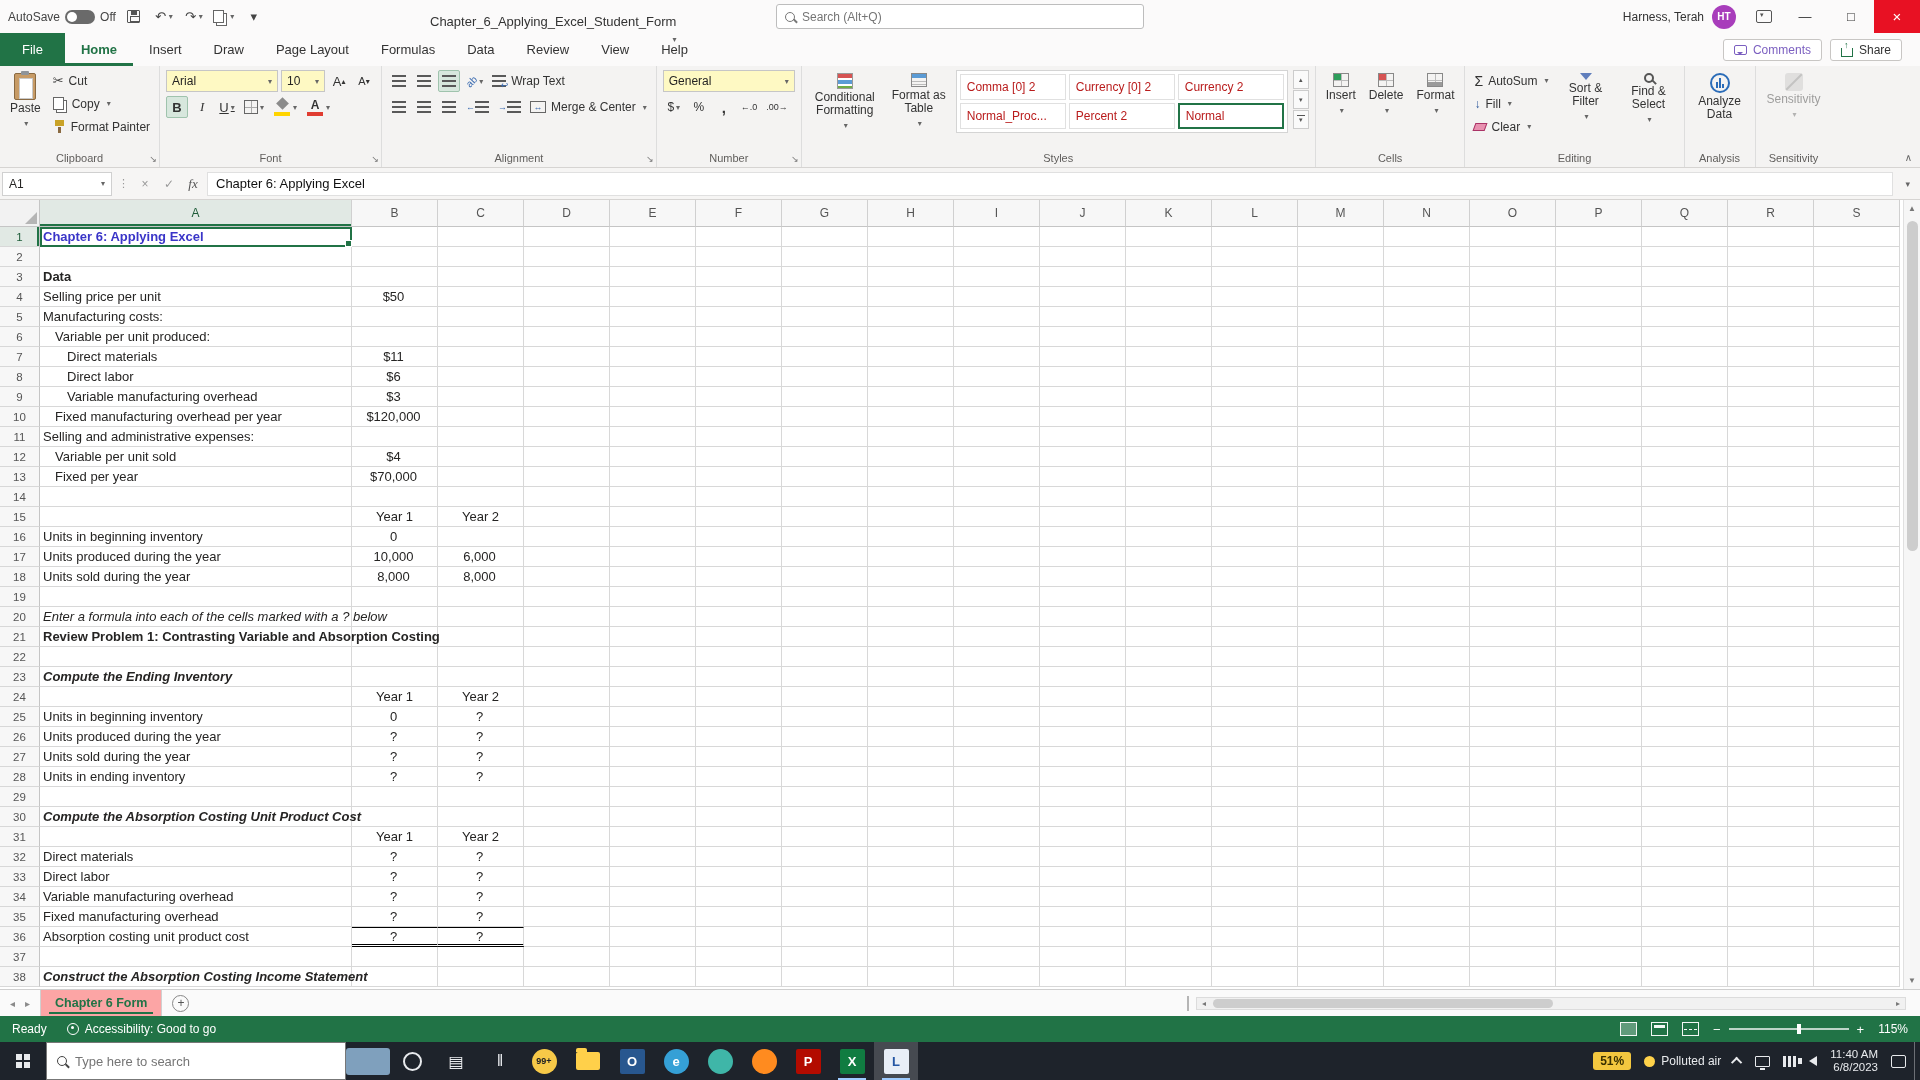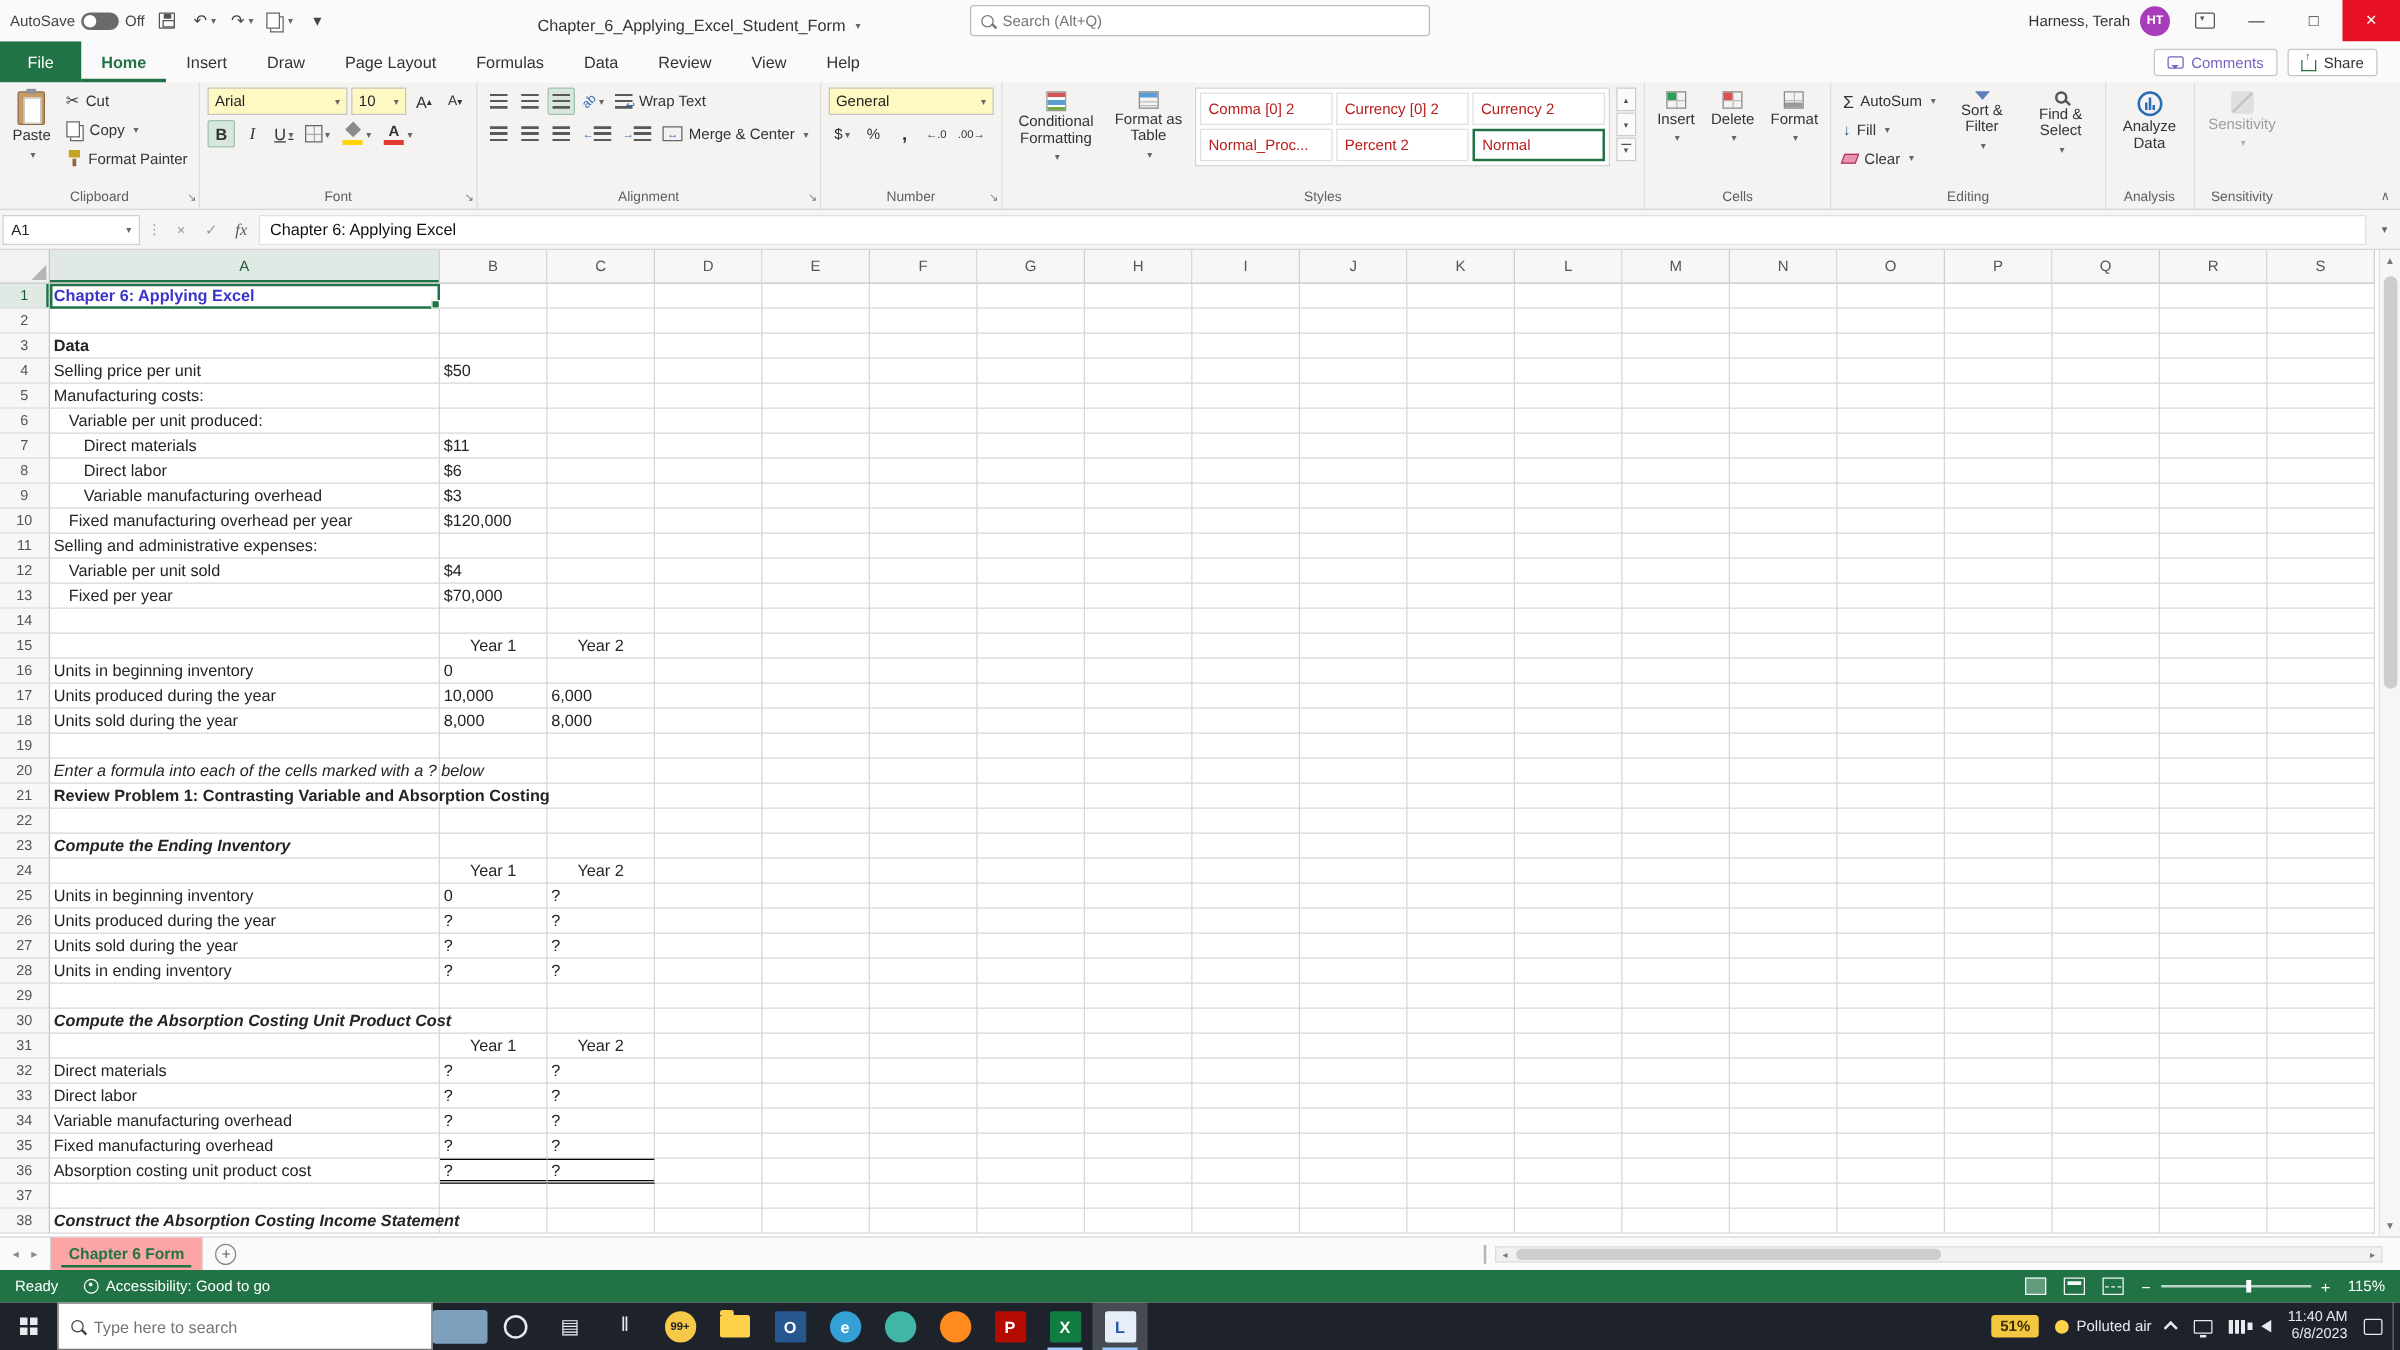--- a/index.html
+++ b/index.html
@@ -11,21 +11,21 @@
   .titlebar { height:33px; background:#fbfafa; display:flex; align-items:center; position:relative; flex:0 0 33px; }
   .tb-left { display:flex; align-items:center; gap:6px; padding-left:8px; }
   .autosave { display:flex; align-items:center; gap:5px; font-size:12px; color:#444; }
   .toggle { width:30px; height:14px; border-radius:8px; background:#6a6a6a; position:relative; }
   .toggle::after { content:""; position:absolute; left:2px; top:2px; width:10px; height:10px; background:#fff; border-radius:50%; }
   .qat-btn { width:24px; height:24px; display:flex; align-items:center; justify-content:center; color:#444; font-size:13px; gap:1px; }
   .dd { font-size:8px; color:#666; margin-left:2px; }
   .i-save { width:13px; height:13px; border:1.5px solid #555; border-radius:1px; position:relative; display:inline-block; }
   .i-save::before { content:""; position:absolute; top:0; left:3px; width:6px; height:4px; background:#555; }
   .i-save::after { content:""; position:absolute; bottom:0; left:2px; width:8px; height:4px; border:1px solid #555; }
-  .doc-title { position:absolute; left:430px; top:4px; height:33px; display:flex; align-items:center; font-size:13px; color:#333; gap:6px; }
+  .doc-title { position:absolute; left:430px; top:14px; height:33px; display:flex; align-items:flex-end; font-size:13px; color:#333; gap:6px;flex-direction:column; }
   .tb-search { position:absolute; left:50%; transform:translateX(-50%); top:4px; width:368px; height:25px; background:#fff; border:1px solid #bdbdbd; border-radius:3px; display:flex; align-items:center; padding:0 8px; gap:7px; }
   .tb-search input { border:none; outline:none; font-size:12px; color:#666; width:100%; background:transparent; font-family:inherit; }
   .i-mag { width:10px; height:10px; border:1.5px solid #777; border-radius:50%; position:relative; display:inline-block; flex:0 0 auto; }
   .i-mag::after { content:""; position:absolute; width:5px; height:1.5px; background:#777; transform:rotate(45deg); right:-4px; bottom:-1px; }
   .tb-right { margin-left:auto; display:flex; align-items:center; height:100%; }
   .user-name { font-size:12px; color:#333; margin-right:8px; }
   .avatar { width:24px; height:24px; border-radius:50%; background:#a83dbb; color:#fff; font-size:10px; font-weight:700; display:flex; align-items:center; justify-content:center; margin-right:10px; }
   .i-ribopt { width:16px; height:13px; border:1.5px solid #555; border-radius:2px; position:relative; }
   .i-ribopt::after { content:"▾"; position:absolute; font-size:7px; color:#555; left:3px; top:0px; }
   .winbtn { width:46px; height:33px; display:flex; align-items:center; justify-content:center; font-size:13px; color:#333; }
@@ -132,21 +132,21 @@
   .colh { width:86px; flex:0 0 86px; border-right:1px solid #d0d0d0; border-bottom:1px solid #c5c5c5; background:#f7f7f7; color:#555; font-size:12px; display:flex; align-items:center; justify-content:center; }
   .colh.cA { width:312px; flex:0 0 312px; }
   .colh.hl { background:#e1e9e4; box-shadow:inset 0 -2px 0 #217346; color:#1e5c38; }
   .grid-body { height:762px; overflow:hidden; }
   .grow { display:flex; height:20px; }
   .rowh { width:40px; flex:0 0 40px; background:#f7f7f7; border-right:1px solid #c5c5c5; border-bottom:1px solid #d8d8d8; font-size:11.5px; color:#555; display:flex; align-items:center; justify-content:center; }
   .rowh.hl { background:#e1e9e4; box-shadow:inset -2px 0 0 #217346; color:#1e5c38; }
   .cell { width:86px; flex:0 0 86px; height:20px; border-right:1px solid #d8d8d8; border-bottom:1px solid #d8d8d8; font-size:13px; display:flex; align-items:center; padding:0 3px; position:relative; overflow:hidden; }
   .cell.cA { width:312px; flex:0 0 312px; overflow:visible; }
   .ct { white-space:nowrap; position:relative; z-index:1; }
-  .cell.num { justify-content:flex-start; padding-right:5px; }
+  .cell.num { justify-content:center; padding-right:5px; }
   .cell.ctr { justify-content:center; }
   .cell.b .ct { font-weight:700; }
   .cell.i .ct { font-style:italic; }
   .cell.bi .ct { font-weight:700; font-style:italic; }
   .cell.ind1 { padding-left:15px; }
   .cell.ind2 { padding-left:27px; }
   .cell.title .ct { color:#3a35c8; font-weight:700; }
   .cell.sum { border-top:1px solid #000; border-bottom:3px double #000; }
   .cell.selcell { outline:2px solid #217346; outline-offset:-2px; z-index:2; }
   .cell.selcell::after { content:""; position:absolute; right:-1px; bottom:-1px; width:5px; height:5px; background:#217346; border:1px solid #fff; z-index:3; }

